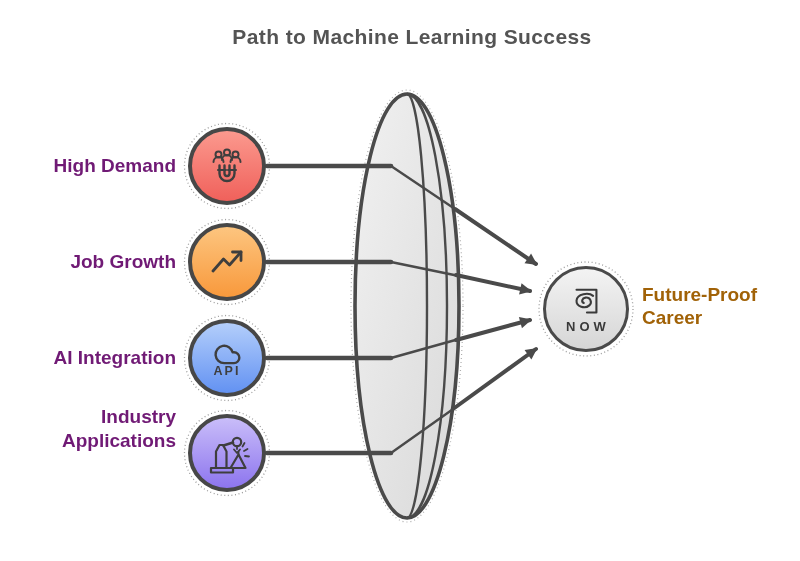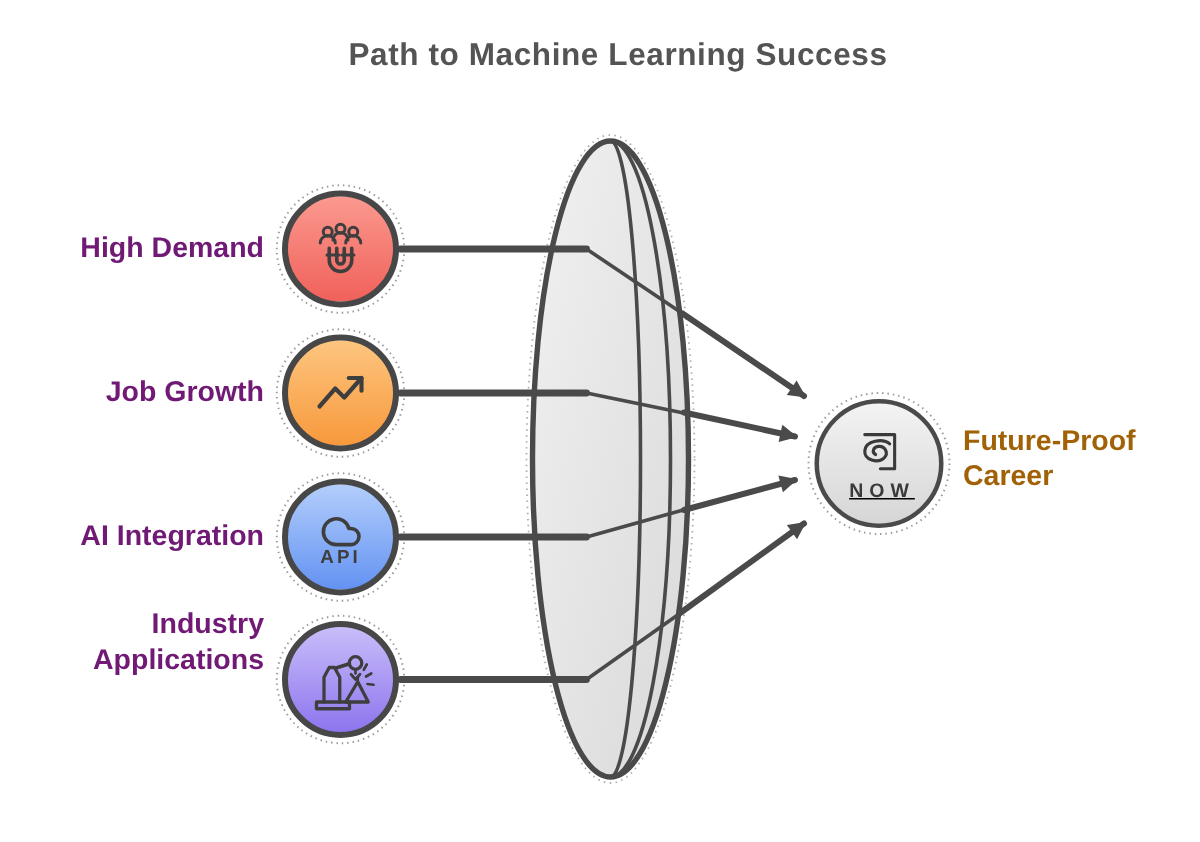--- a/index.html
+++ b/index.html
@@ -14,21 +14,21 @@
               text-shadow:0 1px 0 rgba(255,255,255,.7);}
   .lbl-1{top:154px;} .lbl-2{top:250px;} .lbl-3{top:346px;} .lbl-4{top:405px;}
   .icon-circle{position:absolute;left:188px;width:70px;height:70px;border:4px solid #474747;
                border-radius:50%;display:flex;align-items:center;justify-content:center;
                box-sizing:content-box;text-align:right;}
   .ic-1{top:127px;} .ic-2{top:223px;} .ic-3{top:319px;} .ic-4{top:414px;}
   .glyph{stroke:#3e3e3e;stroke-width:2.4;fill:none;stroke-linecap:round;stroke-linejoin:round;}
   .now-circle{position:absolute;left:543px;top:266px;width:80px;height:80px;
               border:3px solid #4a4a4a;border-radius:50%;
               background:linear-gradient(180deg,#f3f3f3,#d6d6d6);
-              display:flex;flex-direction:column;align-items:center;justify-content:center;text-decoration:underline;}
+              display:flex;flex-direction:column;align-items:center;justify-content:center;}
   .now-text{font-size:13px;font-weight:700;letter-spacing:4px;padding-left:4px;
             color:#3a3a3a;margin-top:-2px;}
   .target-label{position:absolute;left:642px;top:283px;width:150px;
                 font-size:19px;font-weight:700;color:#a16207;line-height:23px;
                 text-shadow:0 1px 0 rgba(255,255,255,.6);}
 </style>
 </head>
 <body>
 
 <div class="stage">

